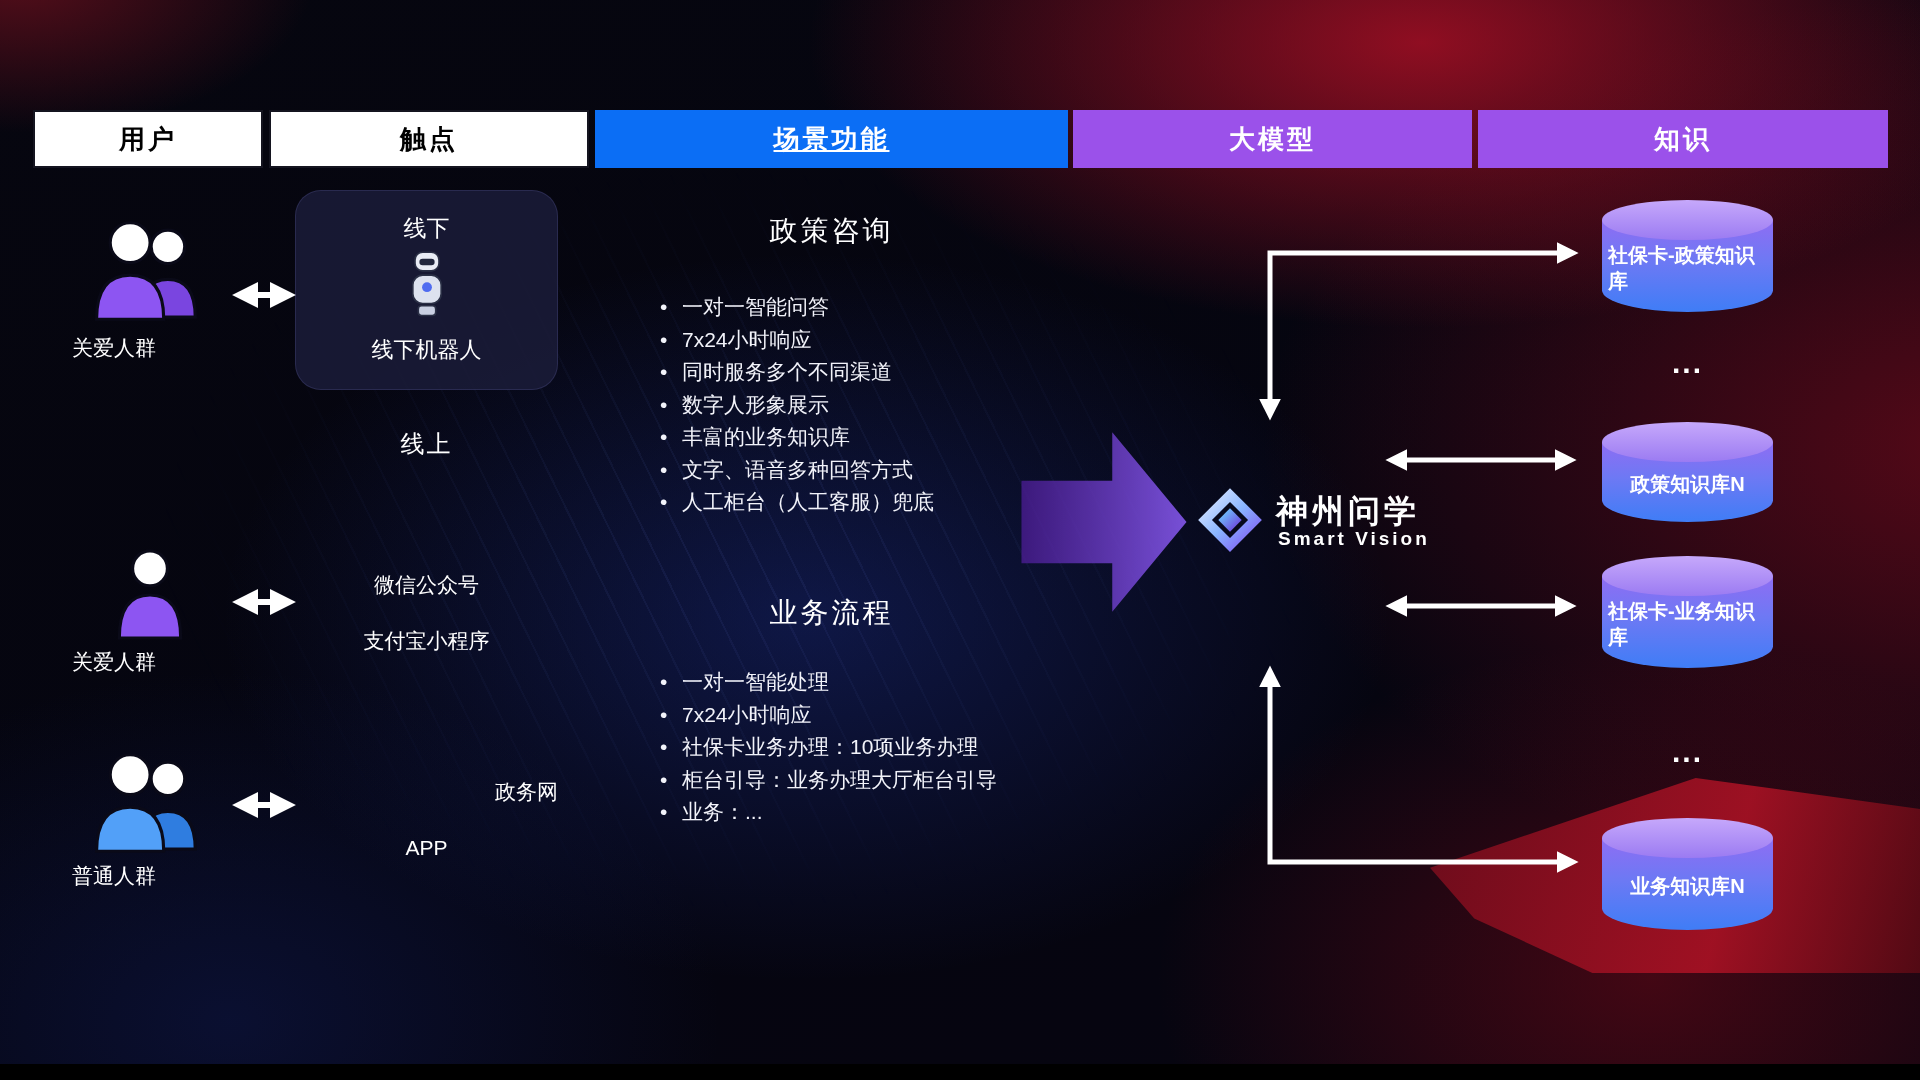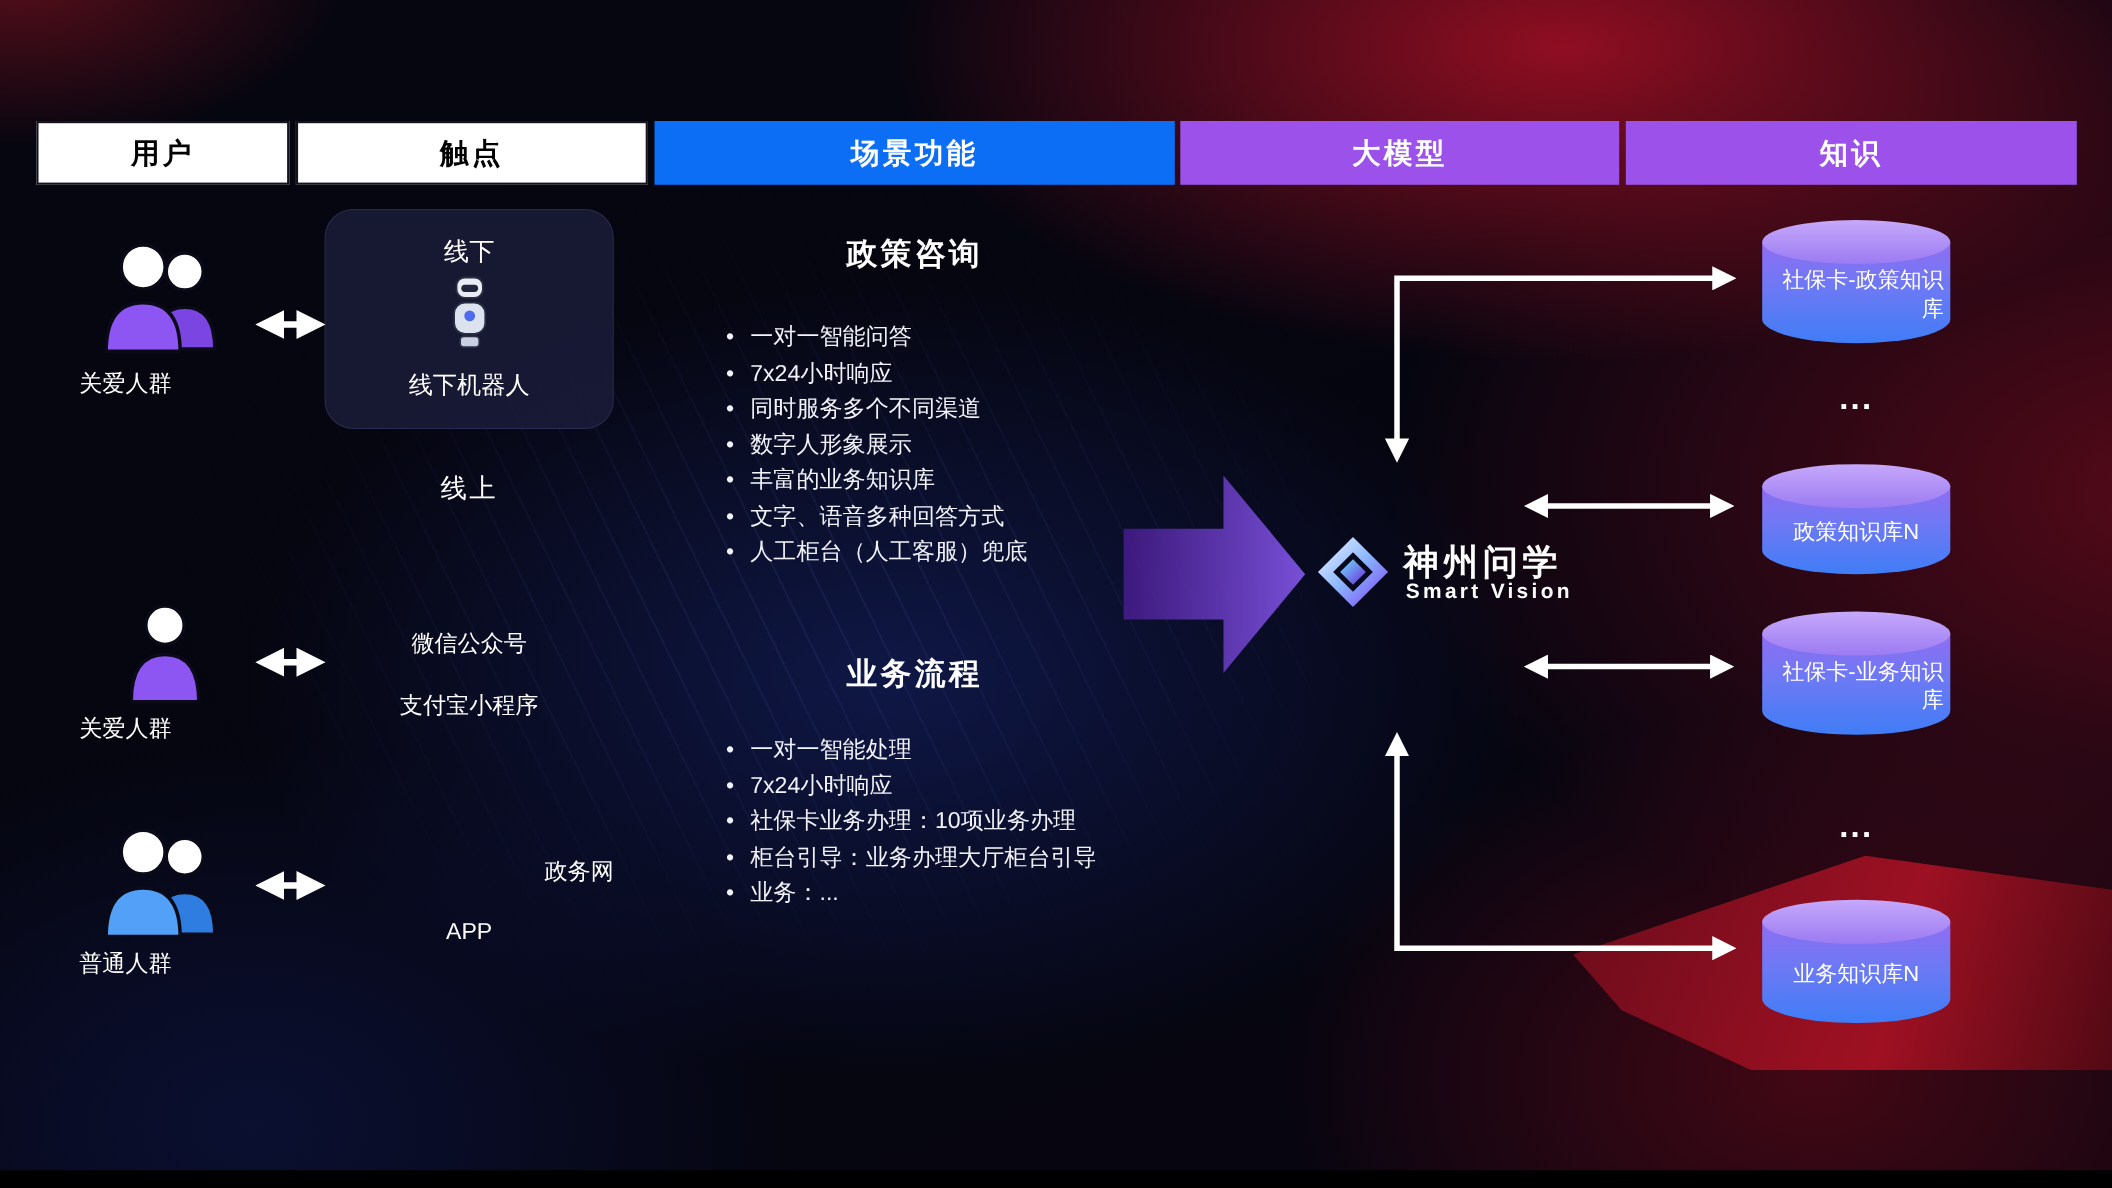--- a/index.html
+++ b/index.html
@@ -31,21 +31,21 @@
     clip-path:polygon(0 46%, 54% 0, 100% 16%, 100% 100%, 33% 100%, 9% 72%);
   }
 
   
   .hdr {
     position:absolute; top:110px; height:58px;
     display:flex; align-items:center; justify-content:center;
     font-size:26px; font-weight:bold; letter-spacing:3px;
   }
   .hdr.white { background:#ffffff; color:#000; border:2px solid #14141f; }
-  .hdr.blue  { background:#0b6ef5; color:#fff; }
+  .hdr.blue  { background:#0b6ef5; color:#fff;text-decoration:underline; }
   .hdr.purple{ background:#9b51ea; color:#fff;text-align:right; }
   #hdr-users     { left:33px;   width:230px; }
   #hdr-touch     { left:269px;  width:320px; }
   #hdr-scene     { left:595px;  width:473px; }
   #hdr-model     { left:1073px; width:399px; }
   #hdr-knowledge { left:1478px; width:410px; }
 
   .label { position:absolute; text-align:left; font-size:21px; color:#fff; }
 
   
@@ -57,21 +57,21 @@
     background:rgba(26,27,56,0.88); border:1px solid rgba(130,130,210,0.18); border-radius:26px;
   }
   .offline-title { position:absolute; left:0; top:22px; width:100%; text-align:center; font-size:23px; }
   .robot-wrap { position:absolute; left:0; top:58px; width:100%; display:flex; justify-content:center; }
   .offline-robot-label { position:absolute; left:0; top:144px; width:100%; text-align:center; font-size:22px; }
   .online-title { position:absolute; left:295px; top:428px; width:263px; text-align:center; font-size:24px; letter-spacing:2px; }
   .channel { position:absolute; left:295px; width:263px; text-align:center; font-size:21px; }
   #ch-wechat { top:571px; } #ch-alipay { top:627px; } #ch-gov { top:778px;text-align:right; } #ch-app { top:836px; }
 
   
-  .scene-title { position:absolute; left:595px; width:473px; text-align:center; font-size:28px; letter-spacing:3px; font-weight:bold; }
+  .scene-title { position:absolute; left:595px; width:473px; text-align:center; font-size:28px; letter-spacing:3px; font-weight:normal; }
   #scene-policy-title   { top:212px; }
   #scene-business-title { top:594px; }
   .bullet-list { position:absolute; left:660px; width:460px; }
   #policy-list   { top:291px; }
   #business-list { top:666px; }
   .bullet-item { font-size:21px; line-height:32.5px; white-space:nowrap; color:#f2f3fa; }
   .bullet-item::before { content:"•"; display:inline-block; width:22px; color:#f2f3fa; }
 
   
   .block-arrow { position:absolute; left:1020px; top:424px; width:168px; height:196px; opacity:.9; }
@@ -82,22 +82,22 @@
   .logo-sub  { position:absolute; left:1278px; top:528px; font-size:19px; letter-spacing:3px; font-weight:bold; }
 
   
   .db { position:absolute; left:1602px; width:171px; }
   .db .top  { position:absolute; left:0; right:0; top:0; height:40px; border-radius:50%;
               background:linear-gradient(180deg,#c6a8fb,#9b7bf2); z-index:2; }
   .db .body { position:absolute; left:0; right:0; top:20px; bottom:0;
               background:linear-gradient(180deg,#8f6df3 0%,#6d79f4 45%,#3f7df6 100%);
               border-radius:0 0 86px 86px / 0 0 22px 22px; }
   .db .dblabel { position:absolute; left:6px; right:6px; top:28px; bottom:4px; z-index:3;
-              display:flex; align-items:center; justify-content:center; text-align:right;
-              font-size:20px; font-weight:normal; line-height:1.3; word-break:break-all; }
+              display:flex; align-items:center; justify-content:center; text-align:left;
+              font-size:20px; font-weight:bold; line-height:1.3; word-break:break-all; }
   #db1 { top:200px; height:112px; }
   #db2 { top:422px; height:100px; }
   #db3 { top:556px; height:112px;padding-left:20px; }
   #db4 { top:818px; height:112px; }
   .dots { position:absolute; left:1602px; width:171px; text-align:center; font-size:30px; font-weight:bold; letter-spacing:2px; }
   #dots1 { top:346px; } #dots2 { top:735px; }
 
   .overlay-svg { position:absolute; left:0; top:0; width:1920px; height:1080px; pointer-events:none; }
 </style>
 </head>

